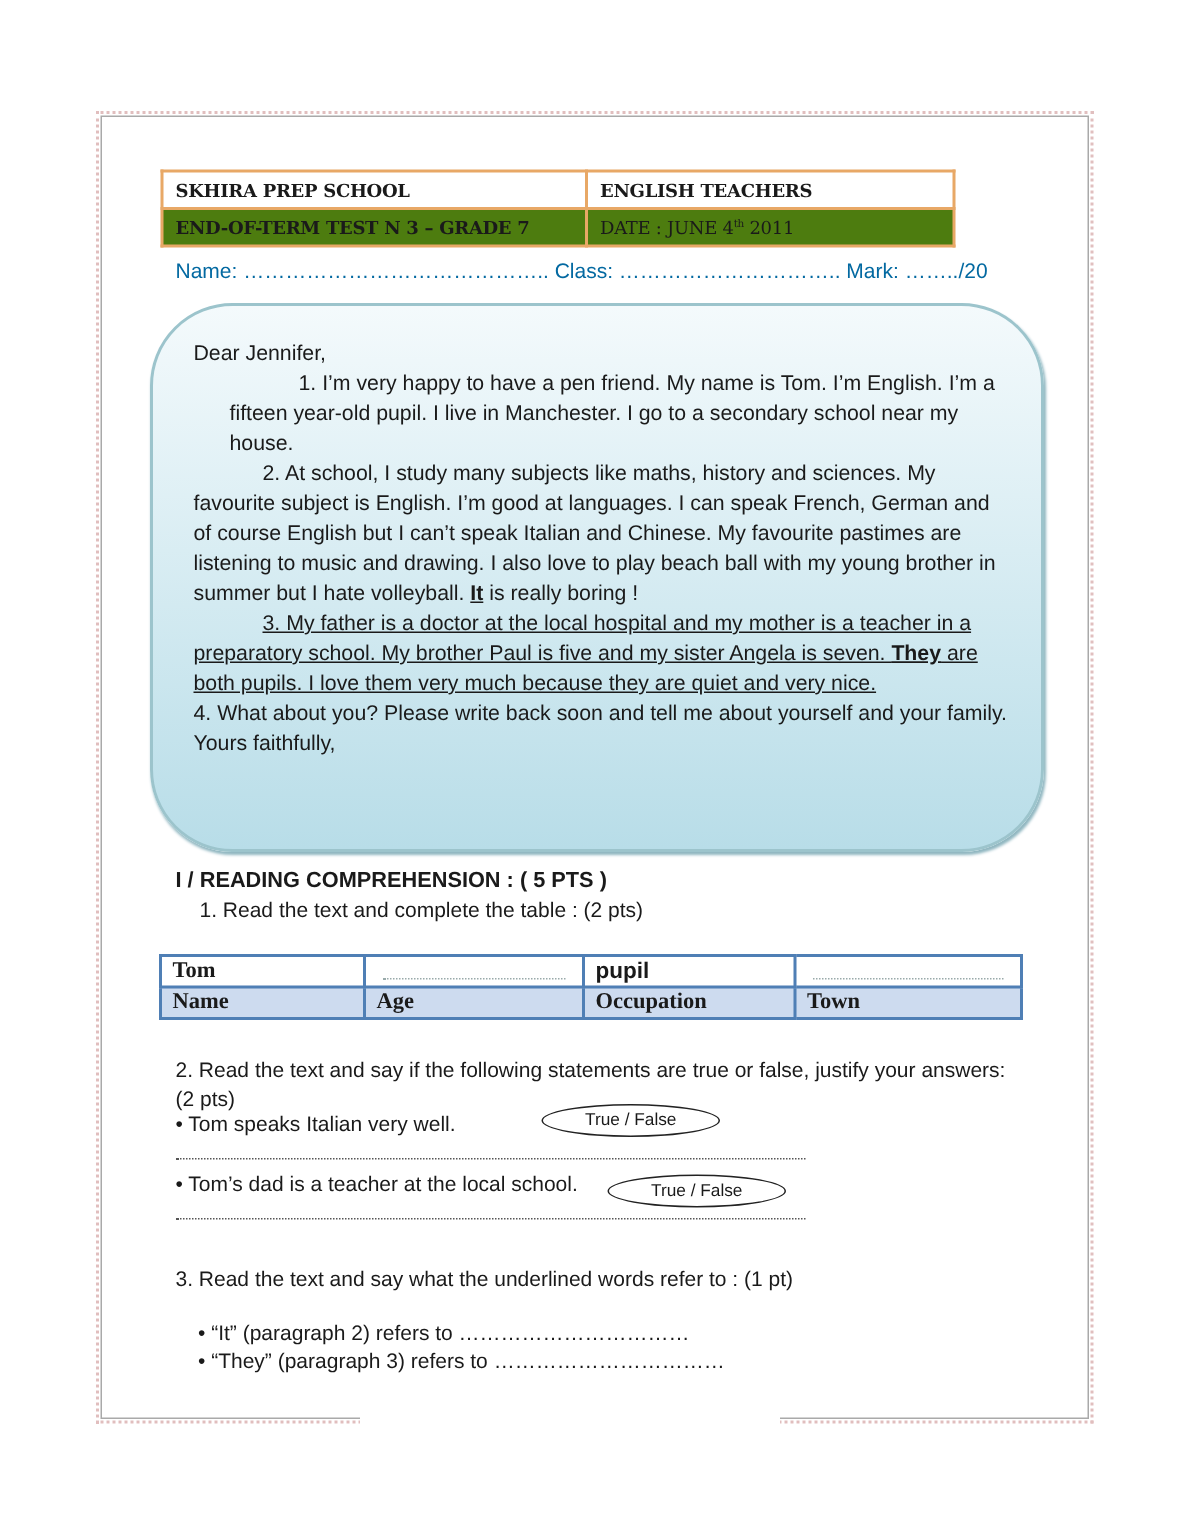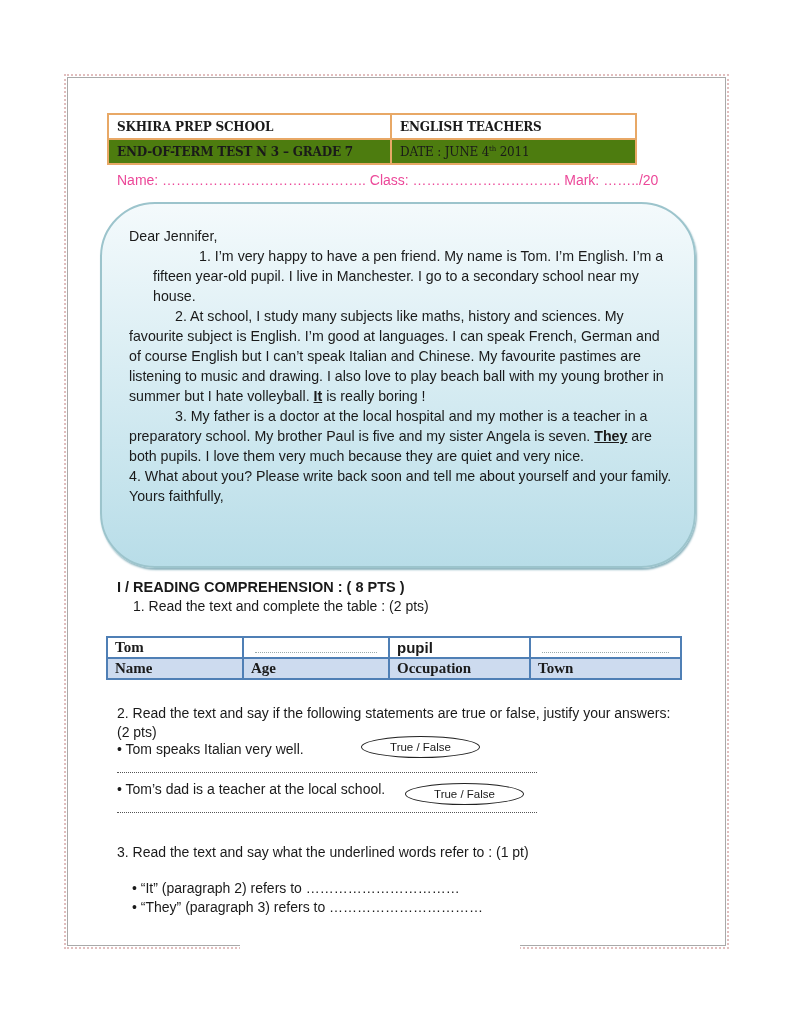--- a/index.html
+++ b/index.html
@@ -16,21 +16,21 @@
   
   .hdr { position:absolute; left:107px; top:113px; width:530px; border-collapse:collapse; }
   .hdr td { border:2px solid #e8a866; height:23px; padding:0 8px;
     font-family:"DejaVu Serif", serif; font-weight:bold; font-size:12px; letter-spacing:-.2px; }
   .hdr tr:first-child td { background:#ffffff; }
   .hdr tr:nth-child(2) td { background:#4d7c0f; }
   .hdr td.l { width:265px; }
   .hdr .date { font-weight:normal; font-family:"DejaVu Serif", serif; }
   .hdr sup { font-size:7px; }
 
-  .nameline { position:absolute; left:117px; top:172px; font-size:14px; color:#ec4899; }
+  .nameline { position:absolute; left:117px; top:172px; font-size:14px; color:#0369a1; }
 
   
   .letter { position:absolute; left:100px; top:202px; width:592px; height:362px;
     border:2px solid #9cc4cc; border-radius:55px;
     background:linear-gradient(#f4fafc 0%, #d9edf3 45%, #b8dde8 100%);
     box-shadow:1px 2px 2px #8fb6c0; }
   .letter-text { position:absolute; left:27px; top:22px; width:545px; font-size:14.2px; line-height:20px; }
   .letter-text p { margin:0; }
   .indent { padding-left:46px; }
   .u { text-decoration:underline; font-weight:bold; }
@@ -76,27 +76,27 @@
 </tbody>
   </table>
 
 <div class="nameline">Name: ……………………………………..  Class: ………………………….. Mark: ……../20</div>
 
 <div class="letter">
   <div class="letter-text">
     <p>Dear Jennifer,</p>
     <p class="indent" style="padding-left:0;text-indent:46px;margin-left:24px;">1. I’m very happy to have a pen friend. My name is Tom. I’m English. I’m a fifteen year-old pupil. I live in Manchester. I go to a secondary school near my house.</p>
     <p style="text-indent:46px;"><span>2. At school, I study many subjects like maths, history and sciences. My favourite subject is English. I’m good at languages. I can speak French, German and of course English but I can’t speak Italian and Chinese. My favourite pastimes are listening to music and drawing. I also love to play beach ball with my young brother in summer but I hate volleyball. </span><span class="u">It</span><span> is really boring !</span></p>
-    <p style="text-indent:46px;"><span>3. My father is a doctor at the local hospital and my mother is a teacher in a preparatory school. My brother Paul is five and my sister Angela is seven. </span><span class="u">They</span><span> are both pupils. I love them very much because they are quiet and very nice.</span></p>
+    <p style="text-indent:46px;text-decoration:underline;"><span>3. My father is a doctor at the local hospital and my mother is a teacher in a preparatory school. My brother Paul is five and my sister Angela is seven. </span><span class="u">They</span><span> are both pupils. I love them very much because they are quiet and very nice.</span></p>
     <p>4. What about you? Please write back soon and tell me about yourself and your family.</p>
     <p class="sign">Yours faithfully,</p>
   </div>
 </div>
 
-<div class="sec-title">I / READING COMPREHENSION : ( 8 PTS )</div>
+<div class="sec-title">I / READING COMPREHENSION : ( 5 PTS )</div>
 <div class="q1">1.  Read the text and complete the table : (2 pts)</div>
 
 <table class="ans">
   <tbody>
       <tr>
     <td>Tom</td>
     <td>
           <span class="dots"></span>
         </td>
     <td class="sans">pupil</td>

